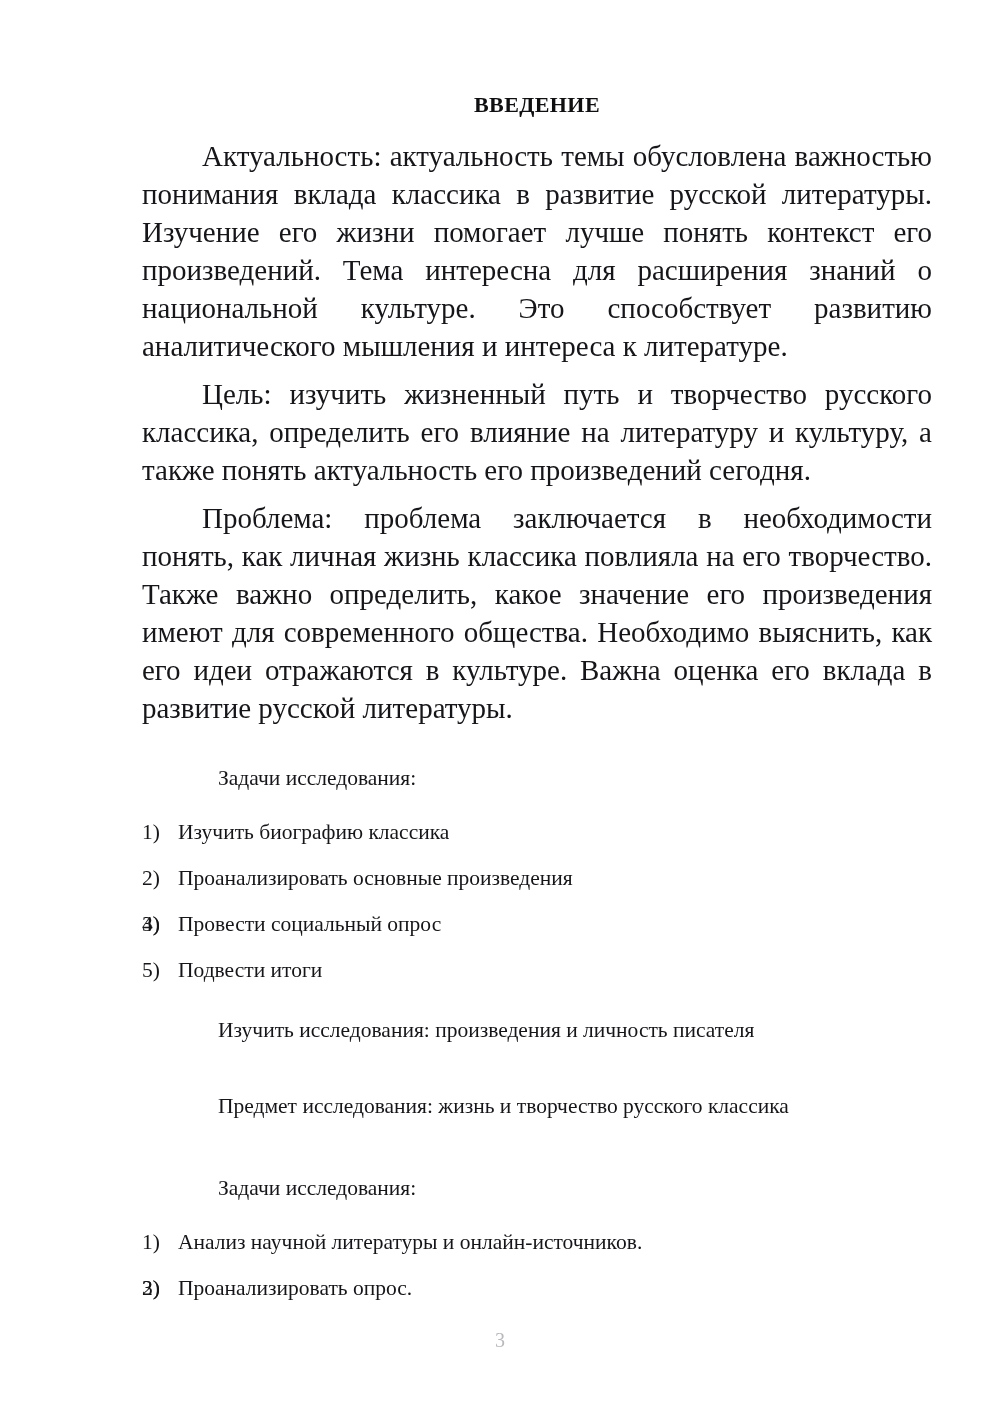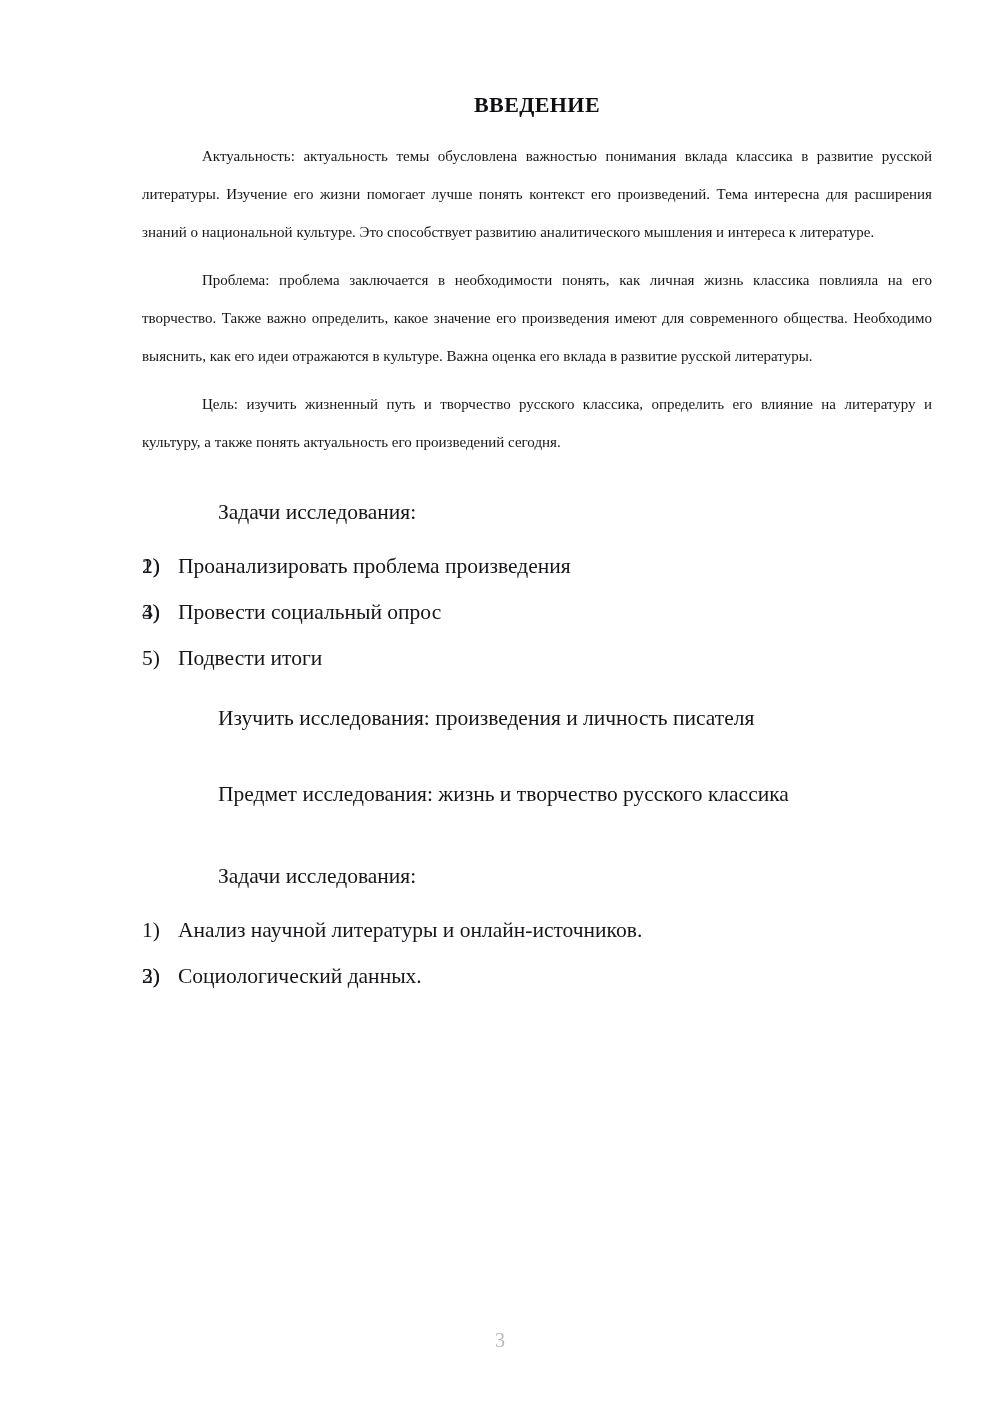--- a/index.html
+++ b/index.html
@@ -33,21 +33,21 @@
     font-size: 22px;
     font-weight: bold;
     text-align: center;
     letter-spacing: 0.4px;
     line-height: 1.2;
     margin: 0 0 19px 0;
     color: #0f0f12;
   }
 
   .para {
-    font-size: 15px;
+    font-size: 29px;
     line-height: 38px;
     text-align: justify;
     text-justify: inter-word;
     text-indent: 60px;
     margin: 0 0 10px 0;
     hyphens: none;
   }
 
   
   .label-line {
@@ -98,35 +98,36 @@
 <body>
 
 <div class="page">
 
   <div class="content">
 
     <h1 class="doc-title">ВВЕДЕНИЕ</h1>
 
     <p class="para">Актуальность: актуальность темы обусловлена важностью понимания вклада классика в развитие русской литературы. Изучение его жизни помогает лучше понять контекст его произведений. Тема интересна для расширения знаний о национальной культуре. Это способствует развитию аналитического мышления и интереса к литературе.</p>
 
+    <p class="para">Цель: изучить жизненный путь и творчество русского классика, определить его влияние на литературу и культуру, а также понять актуальность его произведений сегодня.</p>
+
     <p class="para">Проблема: проблема заключается в необходимости понять, как личная жизнь классика повлияла на его творчество. Также важно определить, какое значение его произведения имеют для современного общества. Необходимо выяснить, как его идеи отражаются в культуре. Важна оценка его вклада в развитие русской литературы.</p>
-
-    <p class="para">Цель: изучить жизненный путь и творчество русского классика, определить его влияние на литературу и культуру, а также понять актуальность его произведений сегодня.</p>
 
     <div class="spacer-sm"></div>
 
     <p class="label-line">Задачи исследования:</p>
 
     <ul class="numbered-list">
       <li class="list-item">
         <span class="item-marker">1)</span>
+        <span>Изучить биографию классика</span>
       </li>
       <li class="list-item">
         <span class="item-marker">2)</span>
-        <span>Проанализировать проблема произведения</span>
+        <span>Проанализировать основные произведения</span>
       </li>
       <li class="list-item">
         <span class="item-marker">3)</span>
       </li>
       <li class="list-item">
         <span class="item-marker">4)</span>
         <span>Провести социальный опрос</span>
       </li>
       <li class="list-item">
         <span class="item-marker">5)</span>
@@ -152,21 +153,21 @@
     <ul class="numbered-list">
       <li class="list-item">
         <span class="item-marker">1)</span>
         <span>Анализ научной литературы и онлайн-источников.</span>
       </li>
       <li class="list-item">
         <span class="item-marker">2)</span>
       </li>
       <li class="list-item">
         <span class="item-marker">3)</span>
-        <span>Социологический данных.</span>
+        <span>Проанализировать опрос.</span>
       </li>
     </ul>
 
   </div>
 
   <div class="page-number">3</div>
 
 </div>
 
 </body></html>

